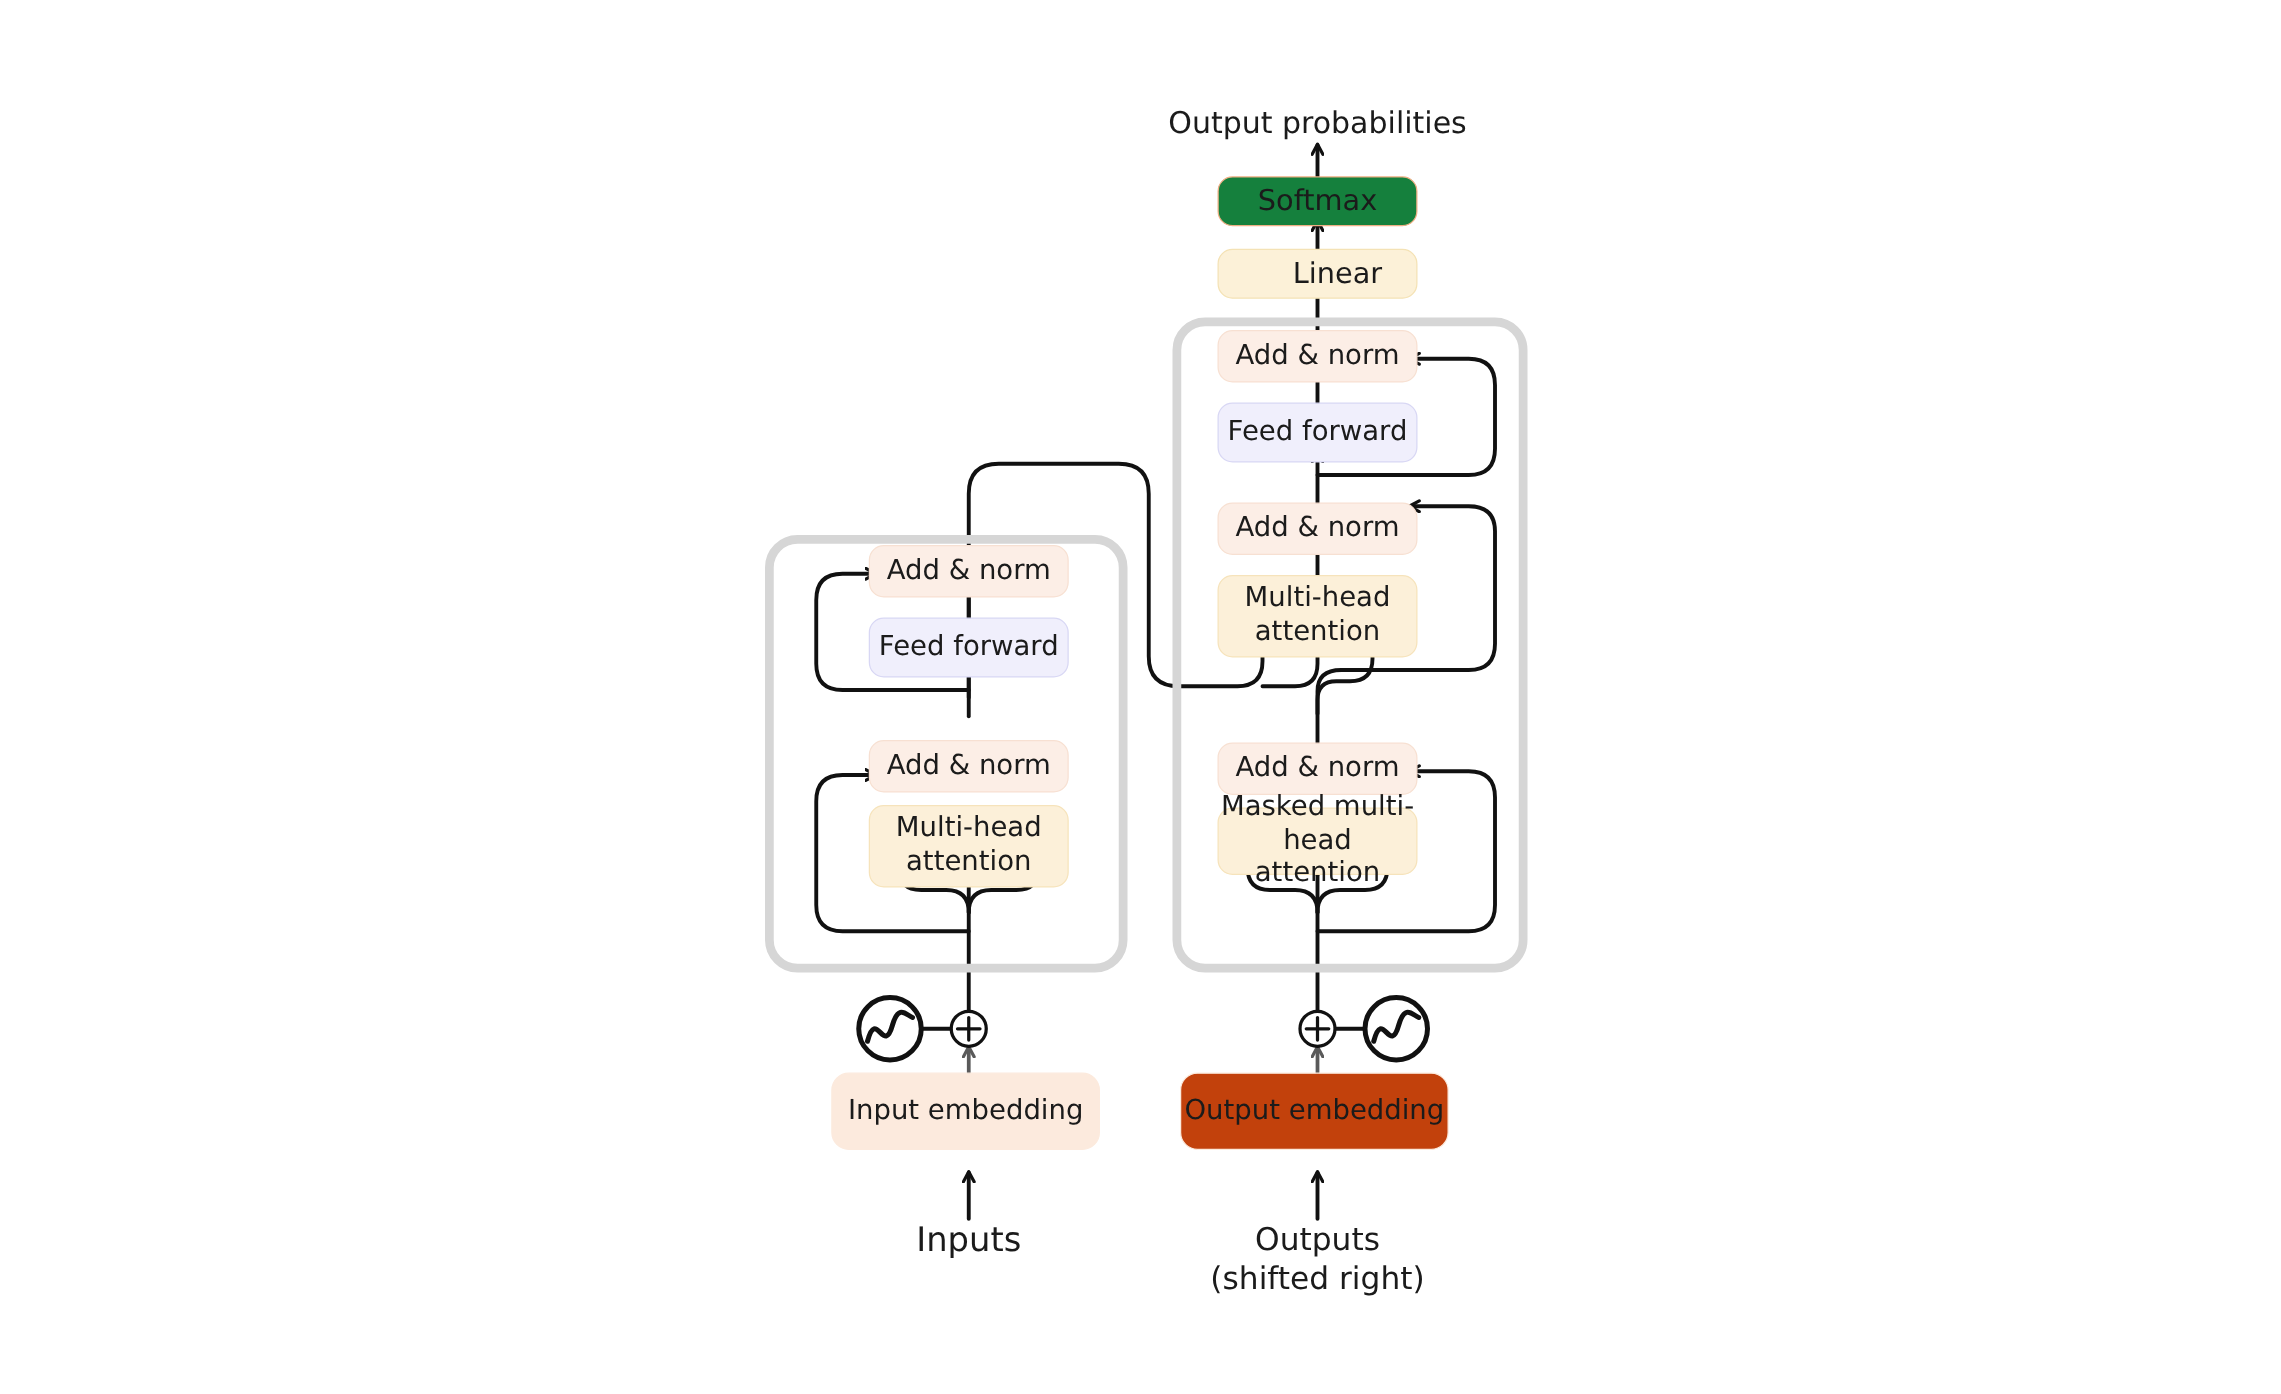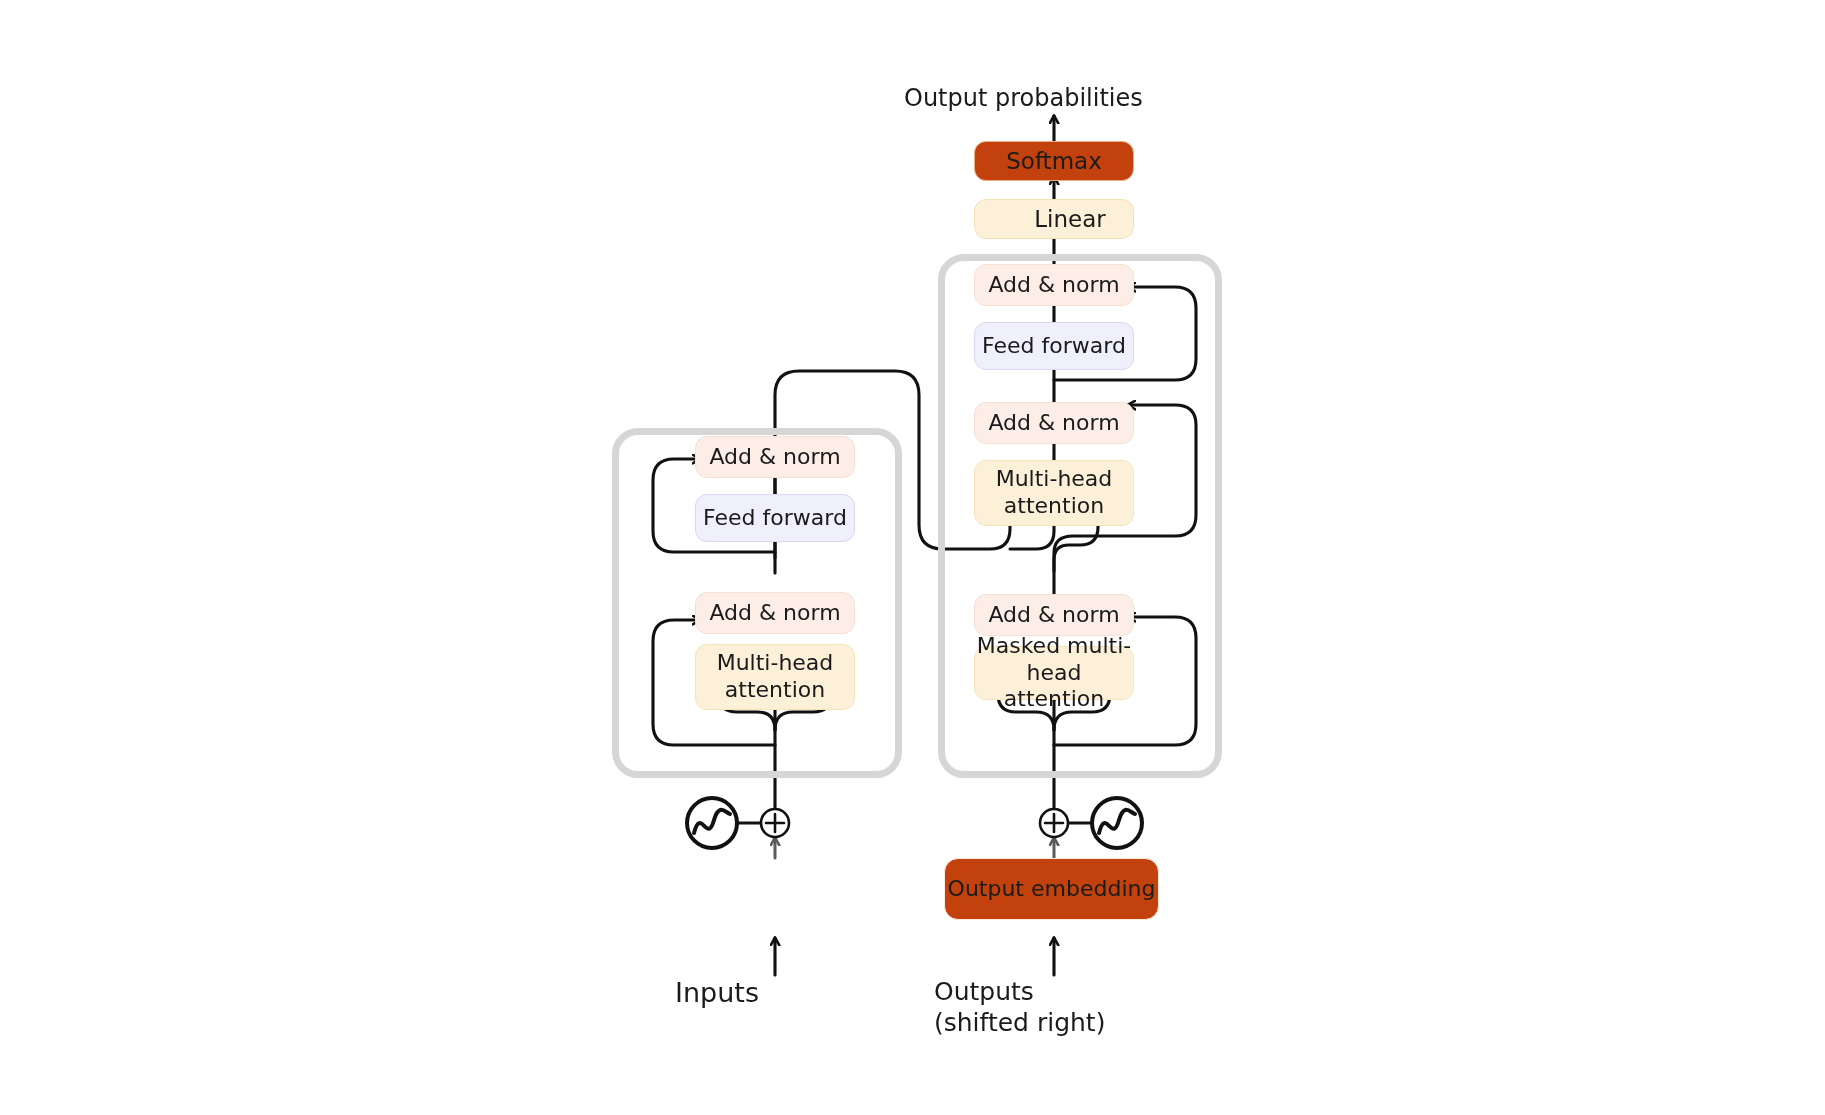--- a/index.html
+++ b/index.html
@@ -35,21 +35,21 @@
     justify-content: center;
     text-align: center;
     border-radius: 12px;
     line-height: 1.22;
     color: #1b1b1b;
     white-space: pre-line;
   }
   .label {
     position: absolute;
     color: #1b1b1b;
-    text-align: left;
+    text-align: center;
     white-space: pre-line;
     line-height: 1.25;
   }
   .container-box {
     position: absolute;
     box-sizing: border-box;
     border: 7px solid #d6d6d6;
     border-radius: 26px;
     background: transparent;
   }
@@ -178,21 +178,21 @@
     </g>
   </svg>
 
   <div class="container-box" style="left:612px; top:428px; width:290px; height:350px;"></div>
 
   <div class="container-box" style="left:938px; top:254px; width:284px; height:524px;"></div>
 
   <div class="label" style="left:904px; top:83px; width:300px; font-size:24px;">Output probabilities</div>
 
   <div class="node" style="left:974px; top:141px; width:160px; height:40px; font-size:23px;
-              background:#c2410c; border:1.6px solid #eeaf84;">Softmax</div>
+              background:#15803d; border:1.6px solid #eeaf84;">Softmax</div>
 
   <div class="node" style="left:974px; top:199px; width:160px; height:40px; font-size:23px;
               background:#fcf1d8; border:1.6px solid #f4e2b5;padding-left:32px;">Linear</div>
 
   <div class="node" style="left:974px; top:264px; width:160px; height:42px; font-size:22px;
               background:#fceee6; border:1.6px solid #f7e0d2;">Add &amp; norm</div>
 
   <div class="node" style="left:974px; top:322px; width:160px; height:48px; font-size:22px;
               background:#f0effc; border:1.6px solid #d8d7f4;">Feed forward</div>
 
@@ -216,20 +216,22 @@
   <div class="node" style="left:695px; top:494px; width:160px; height:48px; font-size:22px;
               background:#f0effc; border:1.6px solid #d8d7f4;">Feed forward</div>
 
   <div class="node" style="left:695px; top:592px; width:160px; height:42px; font-size:22px;
               background:#fceee6; border:1.6px solid #f7e0d2;">Add &amp; norm</div>
 
   <div class="node" style="left:695px; top:644px; width:160px; height:66px; font-size:22px;
               background:#fcf0d9; border:1.6px solid #f6e3bb;">Multi-head
 attention</div>
 
+  <div class="node" style="left:665px; top:858px; width:215px; height:62px; font-size:22px;
+              background:#fceadd; border:1.6px solid #fceadd; border-radius:14px;">Input embedding</div>
 
   <div class="node" style="left:944px; top:858px; width:215px; height:62px; font-size:22px;
               background:#c2410c; border:1.6px solid #fceadd; border-radius:14px;">Output embedding</div>
 
   <div class="label" style="left:675px; top:976px; width:200px; font-size:27px;">Inputs</div>
 
   <div class="label" style="left:934px; top:976px; width:240px; font-size:25px;">Outputs
 (shifted right)</div>
 
 

